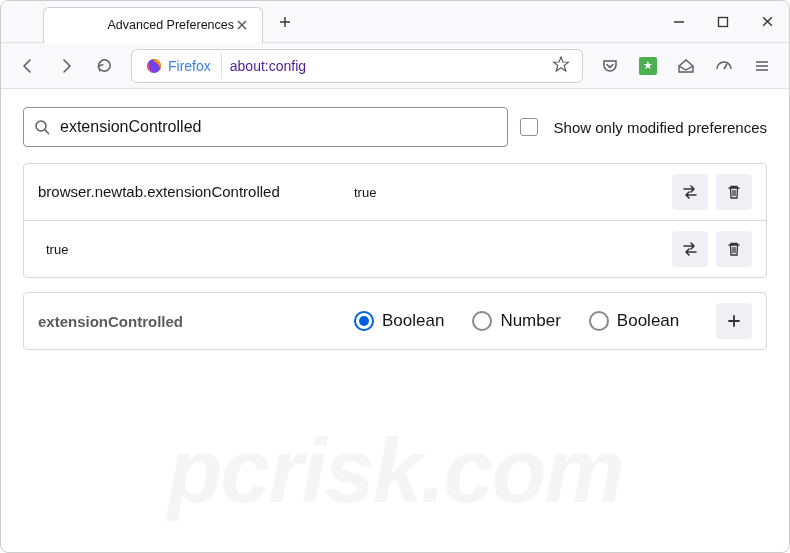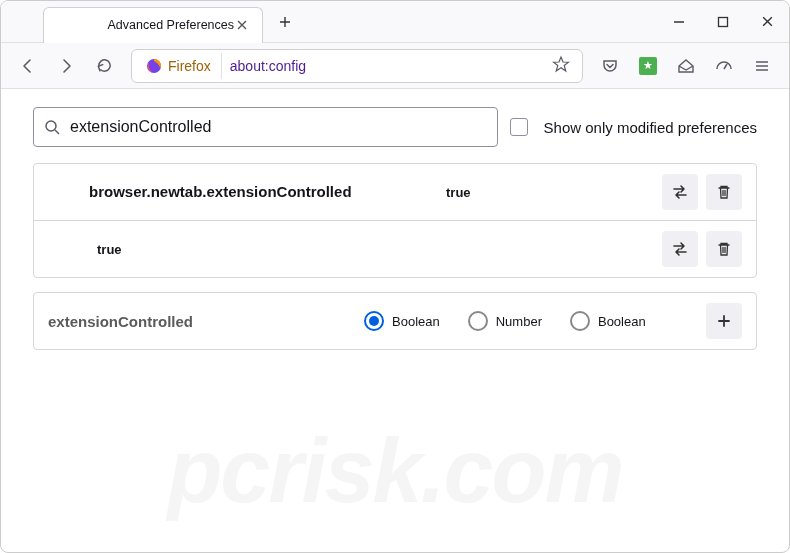--- a/index.html
+++ b/index.html
@@ -14,51 +14,51 @@
     .newtab-btn { width: 32px; height: 32px; margin-left: 6px; display: flex; align-items: center; justify-content: center; cursor: pointer; color: #333; border-radius: 4px; }
     .titlebar-spacer { flex: 1; }
     .win-btn { width: 44px; height: 42px; display: flex; align-items: center; justify-content: center; color: #333; cursor: pointer; }
     
     
     .toolbar { height: 46px; background: #f9f9fb; display: flex; align-items: center; padding: 0 10px; gap: 4px; border-bottom: 1px solid #e0e0e0; }
     .tb-btn { width: 34px; height: 34px; display: flex; align-items: center; justify-content: center; border-radius: 4px; cursor: pointer; color: #5b5b66; }
     .urlbar { flex: 1; height: 34px; background: #fff; border: 1px solid #d0d0d0; border-radius: 6px; display: flex; align-items: center; padding: 0 4px; margin: 0 6px; }
     .urlbar-identity { display: flex; align-items: center; gap: 6px; padding: 0 10px; border-right: 1px solid #e0e0e0; height: 26px; }
     .ff-icon { width: 16px; height: 16px; }
-    .urlbar-identity-text { font-size: 14px; color: #a16207; }
+    .urlbar-identity-text { font-size: 14px; color: #3b82f6; }
     .urlbar-text { padding: 0 8px; font-size: 14px; color: #4c1d95; flex: 1; }
     .urlbar-star { padding: 0 8px; color: #5b5b66; cursor: pointer; }
     .tb-icon-green { width: 18px; height: 18px; background: #4caf50; border-radius: 2px; display: flex; align-items: center; justify-content: center; font-size: 11px; color: #fff; }
     
     
-    .content { padding: 18px 32px; }
+    .content { padding: 18px 22px; }
     .search-row { display: flex; align-items: center; gap: 12px; margin-bottom: 16px; }
     .search-box { flex: 1; height: 40px; border: 1px solid #8f8f9d; border-radius: 4px; display: flex; align-items: center; padding: 0 10px; gap: 10px; }
     .search-box input { border: none; outline: none; font-size: 16px; flex: 1; color: #15141a; background: transparent; }
     .checkbox-wrap { display: flex; align-items: center; gap: 16px; }
     .checkbox { width: 18px; height: 18px; border: 1px solid #8f8f9d; border-radius: 3px; cursor: pointer; }
     .checkbox-label { font-size: 15px; }
     
     .prefs-table { border: 1px solid #d7d7db; border-radius: 4px; margin-bottom: 14px; }
     .pref-row { display: flex; align-items: center; padding: 10px 14px; min-height: 48px; }
     .pref-row:not(:last-child) { border-bottom: 1px solid #d7d7db; }
-    .pref-row.modified .pref-name, .pref-row.modified .pref-val { font-weight: 700; margin-left: 41px; }
+    .pref-row.modified .pref-name, .pref-row.modified .pref-val { font-weight: 400; }
     .pref-name { width: 308px; font-size: 15px; line-height: 1.35; word-break: break-word; }
     .pref-val { flex: 1; font-size: 13px; padding-left: 8px; }
     .pref-actions { display: flex; gap: 8px; }
     .action-btn { width: 36px; height: 36px; background: #f0f0f4; border: none; border-radius: 4px; display: flex; align-items: center; justify-content: center; cursor: pointer; color: #333; }
     
     .new-row { display: flex; align-items: center; padding: 10px 14px; border: 1px solid #d7d7db; border-radius: 4px; min-height: 56px; }
     .new-name { width: 308px; font-size: 15px; font-weight: 700; color: #5b5b5b; }
     .radio-group { flex: 1; display: flex; gap: 28px; padding-left: 8px; }
     .radio-item { display: flex; align-items: center; gap: 8px; cursor: pointer; }
     .radio { width: 20px; height: 20px; border: 2px solid #888; border-radius: 50%; display: flex; align-items: center; justify-content: center; }
     .radio.checked { border-color: #0060df; }
     .radio-dot { width: 10px; height: 10px; background: #0060df; border-radius: 50%; }
-    .radio-label { font-size: 13px; }
+    .radio-label { font-size: 17px; }
     
     
     .watermark { position: absolute; bottom: 30px; left: 0; width: 790px; display: flex; justify-content: center; pointer-events: none; opacity: 0.08; font-size: 90px; font-weight: 900; font-style: italic; letter-spacing: -2px; color: #888; }
   </style>
 </head>
 <body>
 
 <div class="window">
 
   <div class="titlebar">

